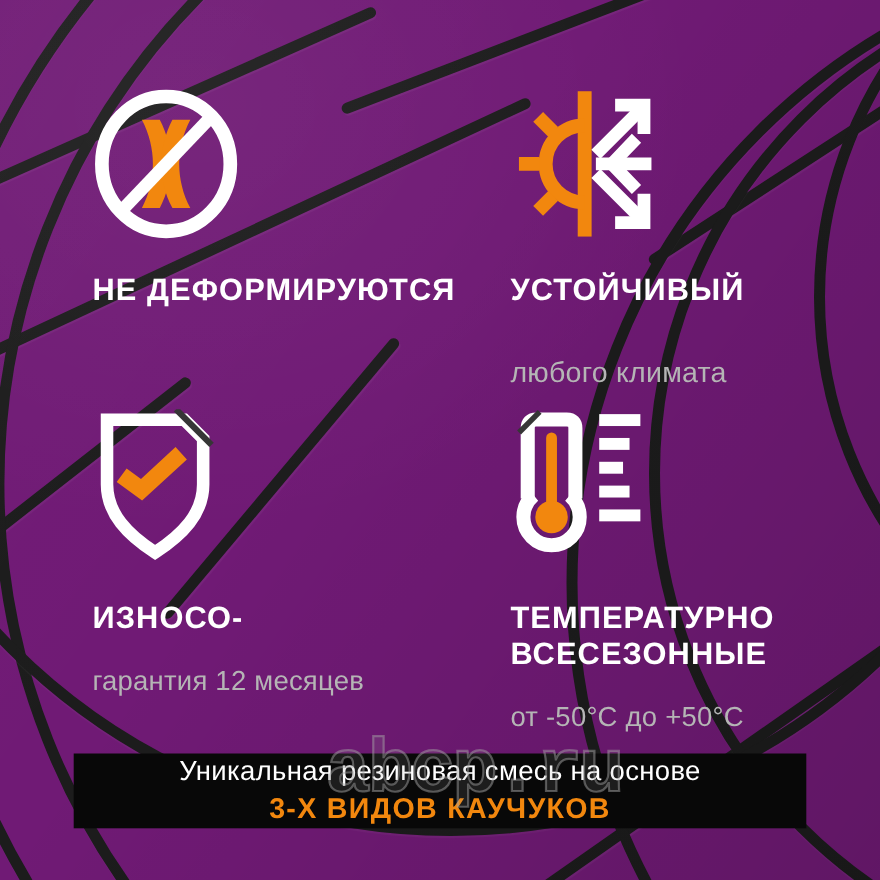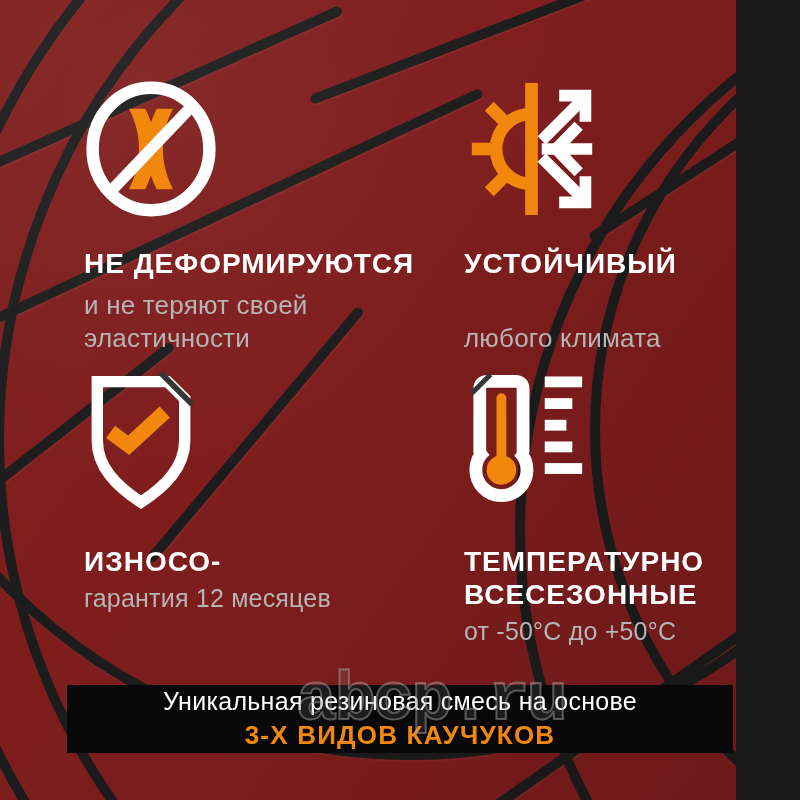--- a/index.html
+++ b/index.html
@@ -1,18 +1,18 @@
 <!DOCTYPE html>
 <html><head>
 <meta charset="utf-8">
 <style>
   html,body{margin:0;padding:0;background:#1a1a1a;}
   .poster{
-    position:relative;width:736px;height:800px;overflow:hidden;
-    background:#7f1d1d;
+    position:relative;width:800px;height:800px;overflow:hidden;
+    background:#701a75;
     font-family:"Liberation Sans", sans-serif;
   }
   
   .bg{position:absolute;inset:0;z-index:0;}
   .shade{
     position:absolute;inset:0;
     background:
       radial-gradient(130% 110% at 22% 12%, rgba(255,255,255,0.045), rgba(255,255,255,0) 45%),
       linear-gradient(125deg, rgba(255,255,255,0.02) 0%, rgba(0,0,0,0.0) 40%, rgba(0,0,0,0.14) 100%);
   }
@@ -47,21 +47,21 @@
   .icon-wrap{height:138px;}
   .title{
     margin:29px 0 0 0;font-size:28px;line-height:33px;font-weight:bold;
     color:#ffffff;letter-spacing:1px;white-space:nowrap;
   }
   .row2 .title{margin-top:35px;}
   .subtitle{
     margin:9px 0 0 0;font-size:26px;line-height:33px;font-weight:normal;
     color:#b5b5b5;letter-spacing:0.2px;white-space:nowrap;
   }
-  .row2 .subtitle{margin-top:4px;font-size:25px;}
+  .row2 .subtitle{margin-top:25px;font-size:25px;}
 
   
   .banner{
     position:absolute;left:67px;top:685px;width:666px;height:68px;z-index:10;
     background:#080808;display:flex;flex-direction:column;align-items:center;
     justify-content:center;gap:4px;
   }
   .banner-line1{color:#ffffff;font-size:25px;letter-spacing:0.3px;white-space:nowrap;}
   .banner-line2{color:#F2870E;font-size:26px;font-weight:bold;letter-spacing:1.2px;white-space:nowrap;text-align:right;}
 
@@ -101,24 +101,20 @@
       <svg width="134" height="138" viewBox="0 0 140 140" aria-hidden="true">
         <ellipse cx="70" cy="70" rx="61" ry="64" fill="none" stroke="#ffffff" stroke-width="13"></ellipse>
         <path d="M47,28 C61,55 61,85 47,112 L64,112 C78,85 78,55 64,28 Z" fill="#F2870E"></path>
         <path d="M93,28 C79,55 79,85 93,112 L76,112 C62,85 62,55 76,28 Z" fill="#F2870E"></path>
         <line x1="30" y1="112" x2="112" y2="26" stroke="#ffffff" stroke-width="12"></line>
       </svg>
     </div>
     <h2 class="title">
       <span>НЕ ДЕФОРМИРУЮТСЯ</span>
     </h2>
-    <p class="subtitle">
-      <span>и не теряют своей</span><br>
-      <span>эластичности</span>
-    </p>
   </section>
 
   <section class="cell c-tr row1">
     <div class="icon-wrap">
       <svg width="136" height="138" viewBox="0 0 140 140" aria-hidden="true">
 
         <rect x="63" y="2" width="13" height="136" fill="#F2870E"></rect>
         <path d="M69,34 A36,36 0 0 0 69,106" fill="none" stroke="#F2870E" stroke-width="13"></path>
         <g stroke="#F2870E" stroke-width="13">
           <line x1="8" y1="70" x2="27" y2="70"></line>

